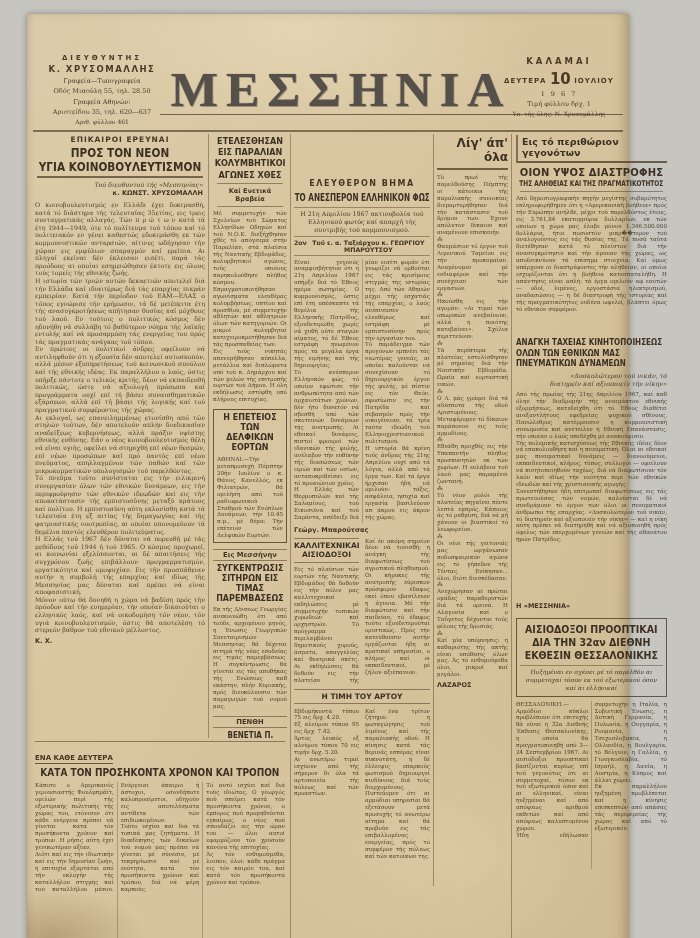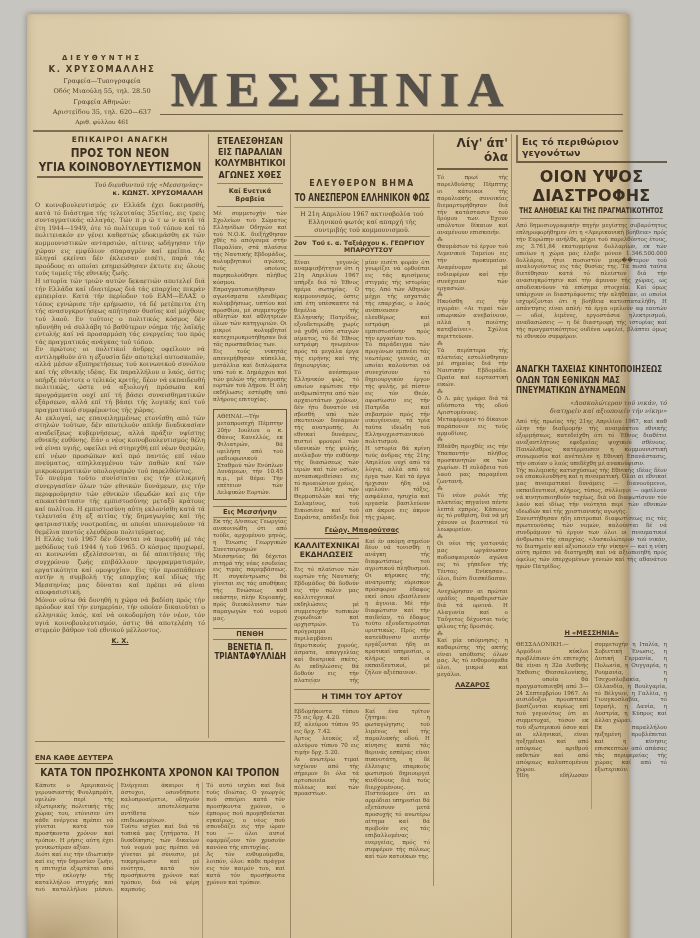--- a/index.html
+++ b/index.html
@@ -54,21 +54,21 @@
   .col{position:absolute;top:121px;overflow:hidden;}
   #colA{left:8px;width:170px;height:601px;}
   #colB{left:186px;width:74px;height:604px;}
   #colC{left:267px;width:136px;height:750px;margin-top:44px;}
   #colD{left:410px;width:71px;height:752px;}
   #colE{left:489px;width:151px;height:803px;}
   #bottomArt{position:absolute;left:8px;top:727px;width:250px;height:197px;overflow:hidden;
     border-top:1px solid rgba(90,70,45,.6);padding-top:3px;}
   .body{font-size:6.2px;line-height:7.6px;text-align:justify;color:#4f4029;white-space:pre-line;}
   .body.sm{font-size:5.6px;line-height:6.9px;}
-  .sig{font:bold 6.5px "DejaVu Sans",sans-serif;text-align:center;color:#443622;margin-top:3px;text-decoration:underline;}
+  .sig{font:bold 6.5px "DejaVu Sans",sans-serif;text-align:left;color:#443622;margin-top:3px;}
   .hairline{height:1px;background:rgba(90,70,45,.55);margin:3px 4px;}
   .thickline{height:2px;background:rgba(75,58,36,.7);margin:2px 2px 3px;}
   .cond{font-family:"DejaVu Sans",sans-serif;font-weight:bold;color:#3c3023;transform-origin:left top;white-space:pre-line;}
   
   .kickA{text-align:center;font:bold 7.5px "DejaVu Sans",sans-serif;letter-spacing:1px;color:#453724;}
   .hA{font-size:12.5px;line-height:1.12;text-align:center;width:119%;transform:scaleX(.84);margin-top:2px;}
   .bylineA{text-align:right;font:italic 6.3px "DejaVu Serif",serif;color:#4a3b28;margin:3px 2px 0;}
   .bylineA2{text-align:right;font:bold 6.5px "DejaVu Sans",sans-serif;color:#443622;margin:1px 2px 4px;}
   
   .hB{font-size:9.5px;line-height:1.18;text-align:center;width:118%;transform:scaleX(.85);}
@@ -95,21 +95,21 @@
   .hC3{border-top:1px solid rgba(90,70,45,.6);border-bottom:1px solid rgba(90,70,45,.6);
     text-align:center;font:bold 7.5px "DejaVu Sans",sans-serif;color:#3c3023;padding:2px 0;margin-top:5px;}
   .rowh1{height:146px;}
   .rowh2{height:168px;}
   
   .hD{text-align:right;font:bold 12px "DejaVu Sans",sans-serif;color:#3c3023;
     border-bottom:2px solid rgba(75,58,36,.75);padding:1px 0 4px;margin-bottom:4px;}
   
   .kickE{font:bold 9.5px "DejaVu Sans",sans-serif;color:#3c3023;border-bottom:2px solid rgba(75,58,36,.75);
     border-left:2px solid rgba(75,58,36,.6);padding:1px 0 3px 4px;}
-  .h9a{text-align:center;font-size:16px;letter-spacing:.2px;margin-top:4px;transform:none;width:100%;}
+  .h9a{text-align:center;font-size:10px;letter-spacing:.2px;margin-top:4px;transform:none;width:100%;}
   .h9b{text-align:center;font-size:7.8px;width:133%;transform:scaleX(.75);margin-top:1px;}
   .h10{font-size:8.5px;line-height:1.25;width:118%;transform:scaleX(.85);}
   .deck10{text-align:right;font:italic 6.3px "DejaVu Serif",serif;color:#4a3b28;margin:3px 0 3px 28px;line-height:1.3;}
   .box11{border:1px solid rgba(75,58,36,.8);padding:4px 3px;margin-top:8px;}
   .h11{text-align:center;font-size:10px;line-height:1.3;width:105%;transform:scaleX(.95);}
   .deck11{text-align:center;font:italic 6px "DejaVu Serif",serif;color:#4a3b28;border-top:1px solid rgba(90,70,45,.5);margin-top:3px;padding-top:2px;line-height:1.3;}
   .bodyE2{columns:2;column-gap:6px;column-rule:1px solid rgba(90,70,45,.35);height:168px;overflow:hidden;margin-top:4px;}
   .bE1{height:134px;overflow:hidden;}
   .bE2{height:208px;overflow:hidden;}
   
@@ -128,31 +128,42 @@
     <div class="l2">Κ. ΧΡΥΣΟΜΑΛΛΗΣ</div>
     <div class="l3">Γραφεία—Τυπογραφεία</div>
     <div class="l4">Οδός Μιαούλη 55, τηλ. 28.50</div>
     <div class="l5">Γραφεία Αθηνών:</div>
     <div class="l6">Αριστείδου 35, τηλ. 620—637</div>
     <div class="l7">Αριθ. φύλλου 461</div>
   </div>
 
   <div class="mh-title">ΜΕΣΣΗΝΙΑ</div>
 
+  <div class="mh-right">
+    <div class="city">ΚΑΛΑΜΑΙ</div>
+    <div class="date">
+      <span>ΔΕΥΤΕΡΑ</span>
+      <b>10</b>
+      <span>ΙΟΥΛΙΟΥ</span>
+    </div>
+    <div class="year">1 9 6 7</div>
+    <div class="price">Τιμή φύλλου δρχ. 1</div>
+    <div class="editor">Υπ. τής ύλης: Ν. Χρυσομάλλης</div>
+  </div>
 
   <div class="mh-rule1"></div>
   <div class="rule-top"></div>
 
   <div class="vr" id="vr1"></div>
   <div class="vr" id="vr2"></div>
   <div class="vr" id="vr3"></div>
   <div class="vr" id="vr4"></div>
 
   <div class="col" id="colA">
-    <div class="kickA">ΕΠΙΚΑΙΡΟΙ ΑΝΑΓΚΗ</div>
+    <div class="kickA">ΕΠΙΚΑΙΡΟΙ ΕΡΕΥΝΑΙ</div>
     <div class="cond hA">ΠΡΟΣ ΤΟΝ ΝΕΟΝ
 ΥΓΙΑ ΚΟΙΝΟΒΟΥΛΕΥΤΙΣΜΟΝ</div>
     <div class="thickline"></div>
     <div class="bylineA">Τού διευθυντού τής «Μεσσηνίας»</div>
     <div class="bylineA2">κ. ΚΩΝΣΤ. ΧΡΥΣΟΜΑΛΛΗ</div>
     <div class="body">Ο κοινοβουλευτισμός εν Ελλάδι έχει δοκιμασθή, κατά τό διάστημα τής τελευταίας 35ετίας, εις τρεις συνταγματικάς αλλαγάς. Τών π ρ ώ τ ω ν κατά τά έτη 1944—1949, ότε τό πολίτευμα τού τόπου καί τό πολιτειακόν εν γένει καθεστώς εδοκιμάσθη εκ τών κομμουνιστικών ανταρσιών, αίτινες ωδήγησαν τήν χώραν εις εμφύλιον σπαραγμόν καί ερείπια. Αι πληγαί εκείναι δέν έκλεισαν εισέτι, παρά τάς προόδους αι οποίαι εσημειώθησαν έκτοτε εις όλους τούς τομείς τής εθνικής ζωής.
 Η ιστορία τών τριών αυτών δεκαετιών αποτελεί διά τήν Ελλάδα καί ιδιαιτέρως διά τάς επαρχίας πικράν εμπειρίαν. Κατά τήν περίοδον τού ΕΑΜ—ΕΛΑΣ ο τόπος εγνώρισε τήν ερήμωσιν, τά δέ μετέπειτα έτη τής ανασυγκροτήσεως απήτησαν θυσίας καί μόχθους τού λαού. Εν τούτοις ο πολιτικός κόσμος δέν ηδυνήθη νά συλλάβη τό βαθύτερον νόημα τής λαϊκής εντολής καί νά προσαρμόση τάς ενεργείας του πρός τάς πραγματικάς ανάγκας τού τόπου.
 Εν πρώτοις οι πολιτικοί άνδρες οφείλουν νά αντιληφθούν ότι η εξουσία δέν αποτελεί αυτοσκοπόν, αλλά μέσον εξυπηρετήσεως τού κοινωνικού συνόλου καί τής εθνικής ιδέας. Εκ παραλλήλου ο λαός, όστις υπήρξε πάντοτε ο τελικός κριτής, δέον νά εκπαιδευθή πολιτικώς, ώστε νά αξιολογή πρόσωπα καί προγράμματα ουχί επί τή βάσει συναισθηματικών εξάρσεων, αλλά επί τή βάσει τής λογικής καί τού πραγματικού συμφέροντος τής χώρας.
 Αι εκλογαί, ως επανειλημμένως ετονίσθη από τών στηλών τούτων, δέν αποτελούν απλήν διαδικασίαν αναδείξεως κυβερνήσεως, αλλά πράξιν υψίστης εθνικής ευθύνης. Εάν ο νέος κοινοβουλευτισμός θέλη νά είναι υγιής, οφείλει νά στηριχθή επί νέων θεσμών, επί νέων προσώπων καί πρό παντός επί νέου πνεύματος, απηλλαγμένου τών παθών καί τών μικροκομματικών υπολογισμών τού παρελθόντος.
 Τό πνεύμα τούτο συνίσταται εις τήν ειλικρινή συνεργασίαν όλων τών εθνικών δυνάμεων, εις τήν περιφρούρησιν τών εθνικών ιδεωδών καί εις τήν αποκατάστασιν τής εμπιστοσύνης μεταξύ κράτους καί πολίτου. Η εμπιστοσύνη αύτη εκλονίσθη κατά τά τελευταία έτη εξ αιτίας τής δημαγωγίας καί τής φατριαστικής νοοτροπίας, αι οποίαι υπονομεύουν τά θεμέλια παντός ελευθέρου πολιτεύματος.
@@ -166,23 +177,29 @@
 ΕΙΣ ΠΑΡΑΛΙΑΝ
 ΚΟΛΥΜΒΗΤΙΚΟΙ
 ΑΓΩΝΕΣ ΧΘΕΣ</div>
     <div class="hairline"></div>
     <div class="subB">Καί Ενετικά Βραβεία</div>
     <div class="hairline"></div>
     <div class="body sm">Μέ συμμετοχήν τών Σχολείων τού Σώματος Ελληνίδων Οδηγών καί τού Ν.Ο.Κ. διεξήχθησαν χθές τό απόγευμα στήν Παραλίαν, στά πλαίσια τής Ναυτικής Εβδομάδος, κολυμβητικοί αγώνες, τούς οποίους παρηκολούθησε πλήθος κόσμου.
 Επραγματοποιήθησαν αγωνίσματα ελευθέρας κολυμβήσεως, υπτίου καί προσθίου, μέ συμμετοχήν αθλητών καί αθλητριών όλων τών κατηγοριών. Οι μικροί κολυμβηταί κατεχειροκροτήθησαν διά τάς προσπαθείας των.
 Εις τούς νικητάς απενεμήθησαν κύπελλα, μετάλλια καί διπλώματα υπό τού κ. Δημάρχου καί τών μελών τής επιτροπής εορτών τού Δήμου. Η όλη εκδήλωσις εστέφθη υπό πλήρους επιτυχίας.</div>
     <div class="boxB">
+      <div class="t">Η ΕΠΕΤΕΙΟΣ
+ΤΩΝ ΔΕΛΦΙΚΩΝ
+ΕΟΡΤΩΝ</div>
       <div class="body sm">ΑΘΗΝΑΙ.—Τήν μεταπροσεχή Πέμπτην 20ήν Ιουλίου ο κ. Θάνος Κανελλός, εκ Φιλιατρών, θά ομιλήση από τού ραδιοφωνικού Σταθμού τών Ενόπλων Δυνάμεων, τήν 10.45 π.μ., μέ θέμα: Τήν επέτειον τών Δελφικών Εορτών.</div>
     </div>
     <div class="strip">Εις Μεσσήνην</div>
+    <div class="hB2">ΣΥΓΚΕΝΤΡΩΣΙΣ
+ΣΙΤΗΡΩΝ ΕΙΣ ΤΙΜΑΣ
+ΠΑΡΕΜΒΑΣΕΩΣ</div>
     <div class="body sm">Εκ τής Δ/νσεως Γεωργίας ανεκοινώθη ότι από τούδε, αρχομένου μηνός, η Ένωσις Γεωργικών Συνεταιρισμών Μεσσηνίας θά δέχεται σιτηρά τής νέας εσοδείας εις τιμάς παρεμβάσεως. Η συγκέντρωσις θά γίνεται εις τάς αποθήκας τής Ενώσεως καθ εκάστην, πλήν Κυριακής, πρός διευκόλυνσιν τών παραγωγών τού νομού μας.</div>
     <div class="strip">ΠΕΝΘΗ</div>
     <div class="cond hB3">ΒΕΝΕΤΙΑ Π.
 ΤΡΙΑΝΤΑΦΥΛΛΙΔΗ</div>
 
   </div>
 
   <div class="col" id="colC">
     <div class="kickC">ΕΛΕΥΘΕΡΟΝ ΒΗΜΑ</div>
     <div class="cond hC">ΤΟ ΑΝΕΣΠΕΡΟΝ ΕΛΛΗΝΙΚΟΝ ΦΩΣ</div>
@@ -193,21 +210,21 @@
     </div>
     <div class="body sm body2">Είναι γεγονός αναμφισβήτητον ότι η 21η Απριλίου 1967 υπήρξε διά τό Έθνος ημέρα σωτηρίας. Ο κομμουνισμός, όστις επί έτη υπέσκαπτε τά θεμέλια τής Ελληνικής Πατρίδος, εξουδετερώθη χωρίς νά χυθή ούτε σταγών αίματος, τό δέ Έθνος εστράφη ηνωμένον πρός τά μεγάλα έργα τής ειρήνης καί τής δημιουργίας.
 Τό ανέσπερον Ελληνικόν φώς, τό οποίον εφώτισε τήν ανθρωπότητα από τών αρχαιοτάτων χρόνων, δέν ήτο δυνατόν νά σβεσθή υπό τών σκοτεινών δυνάμεων τής ανατροπής. Αι εθνικαί δυνάμεις, πιστοί φρουροί τών ιδανικών τής φυλής, ανέλαβον τήν ευθύνην τής διασώσεως τών ιερών καί τών οσίων, ανταποκριθείσαι εις τό προαιώνιον χρέος.
 Η Ελλάς τών Θερμοπυλών καί τής Σαλαμίνος, τού Εικοσιένα καί τού Σαράντα, απέδειξε διά μίαν εισέτι φοράν ότι γνωρίζει νά ορθούται εις τάς κρισίμους στιγμάς τής ιστορίας της. Από τών Αθηνών μέχρι τής εσχατιάς τής επαρχίας, ο λαός ανέπνευσεν ελευθέρως καί εστράφη μέ εμπιστοσύνην πρός τήν εργασίαν του.
 Τό παράδειγμα τών προγόνων εμπνέει τάς νεωτέρας γενεάς, αι οποίαι καλούνται νά συνεχίσουν τό δημιουργικόν έργον τής φυλής, μέ πίστιν εις τόν Θεόν, αφοσίωσιν εις τήν Πατρίδα καί σεβασμόν πρός τήν οικογένειαν, τά τρία ταύτα ιδεώδη τού Ελληνοχριστιανικού πολιτισμού.
 Η ιστορία θά κρίνη τούς άνδρας τής 21ης Απριλίου ουχί από τά λόγια, αλλά από τά έργα των. Καί τά έργα ήρχισαν ήδη νά ομιλούν: τάξις, ασφάλεια, ησυχία καί εργασία βασιλεύουν απ άκρου εις άκρον τής χώρας.</div>
     <div class="sig">Γεώργ. Μπαρούτσας</div>
     <div class="cRow rowh1">
       <div>
         <div class="hC2">ΚΑΛΛΙΤΕΧΝΙΚΑΙ
-ΕΚΔΗΛΩΣΕΙΣ</div>
+ΑΙΣΙΟΔΟΞΟΙ</div>
         <div class="body sm">Εις τό πλαίσιον τών εορτών τής Ναυτικής Εβδομάδος θά δοθούν εις τήν πόλιν μας καλλιτεχνικαί εκδηλώσεις μέ συμμετοχήν τοπικών χορωδιών καί ορχηστρών. Τό πρόγραμμα περιλαμβάνει δημοτικούς χορούς, άσματα, απαγγελίας καί θεατρικά σκέτς. Αι εκδηλώσεις θά δοθούν εις τήν πλατείαν τής Παραλίας, η δέ είσοδος θά είναι ελευθέρα διά τό κοινόν.</div>
       </div>
       <div>
         <div class="body sm">Καί έν ακόμη σημείον δέον νά τονισθή: η ανάγκη τής διαφωτίσεως τού αγροτικού πληθυσμού. Οι κήρυκες τής ανατροπής εύρισκον πρόσφορον έδαφος εκεί όπου εβασίλευεν η άγνοια. Μέ τήν διαφώτισιν καί τήν παιδείαν, τό έδαφος τούτο εξουδετερούται οριστικώς. Πρός τήν κατεύθυνσιν αυτήν εργάζονται ήδη αι κρατικαί υπηρεσίαι, ο κλήρος καί οι εκπαιδευτικοί, μέ ζήλον αξιέπαινον.</div>
       </div>
     </div>
     <div class="hC3">Η ΤΙΜΗ ΤΟΥ ΑΡΤΟΥ</div>
     <div class="cRow rowh2">
       <div>
         <div class="body sm">Εβδομήκοντα τύπου 75 εις δρχ. 4.20.
@@ -256,20 +273,26 @@
       <div class="cond h10">ΑΝΑΓΚΗ ΤΑΧΕΙΑΣ ΚΙΝΗΤΟΠΟΙΗΣΕΩΣ
 ΟΛΩΝ ΤΩΝ ΕΘΝΙΚΩΝ ΜΑΣ
 ΠΝΕΥΜΑΤΙΚΩΝ ΔΥΝΑΜΕΩΝ</div>
       <div class="deck10">«Δυσκολώτερον τού νικάν, τό διατηρείν καί αξιοποιείν τήν νίκην»</div>
       <div class="body sm bE2">Από τής πρωίας τής 21ης Απριλίου 1967, καί καθ όλην τήν διαδρομήν τής αναιμάκτου εθνικής εξορμήσεως, κατεδείχθη ότι τό Έθνος διαθέτει ανεξαντλήτους εφεδρείας ψυχικού σθένους. Πανώλεθρος κατέρρευσεν η κομμουνιστική συνωμοσία καί ανέτειλεν η Εθνική Επανάστασις, τήν οποίαν ο λαός υπεδέχθη μέ ανακούφισιν.
 Τής πολεμικής κατισχύσεως τής Εθνικής ιδέας δέον νά επακολουθήση καί η πνευματική. Όλαι αι εθνικαί μας πνευματικαί δυνάμεις — διανοούμενοι, εκπαιδευτικοί, κλήρος, τύπος, σύλλογοι — οφείλουν νά κινητοποιηθούν ταχέως, διά νά διαφωτίσουν τόν λαόν καί ιδίως τήν νεότητα περί τών εθνικών ιδεωδών καί τής χριστιανικής αγωγής.
 Συνεστήθησαν ήδη επιτροπαί διαφωτίσεως εις τάς πρωτευούσας τών νομών, καλούνται δέ νά συνδράμουν τό έργον των όλοι οι πνευματικοί άνθρωποι τής επαρχίας. «Δυσκολώτερον τού νικάν, τό διατηρείν καί αξιοποιείν τήν νίκην» — καί η νίκη αύτη πρέπει νά διατηρηθή καί νά αξιοποιηθή πρός όφελος τών επερχομένων γενεών καί τής αθανάτου ημών Πατρίδος.</div>
       <div class="sig">Η «ΜΕΣΣΗΝΙΑ»</div>
     </div>
 
+    <div class="box11">
+      <div class="cond h11">ΑΙΣΙΟΔΟΞΟΙ ΠΡΟΟΠΤΙΚΑΙ
+ΔΙΑ ΤΗΝ 32αν ΔΙΕΘΝΗ
+ΕΚΘΕΣΙΝ ΘΕΣΣΑΛΟΝΙΚΗΣ</div>
+      <div class="deck11">Ηυξημέναι εν σχέσει μέ τό παρελθόν αι συμμετοχαί τόσον εκ τού εξωτερικού όσον καί αι ελληνικαί</div>
+    </div>
     <div class="body sm bodyE2">ΘΕΣΣΑΛΟΝΙΚΗ.—Αρμόδιοι κύκλοι προβλέπουν ότι επιτυχής θά είναι η 32α Διεθνής Έκθεσις Θεσσαλονίκης, η οποία θά πραγματοποιηθή από 3—24 Σεπτεμβρίου 1967. Αι αισιόδοξοι προοπτικαί βασίζονται κυρίως επί τού γεγονότος ότι αι συμμετοχαί, τόσον εκ τού εξωτερικού όσον καί αι ελληνικαί, είναι ηυξημέναι καί από απόψεως αριθμού εκθετών καί από απόψεως καλυπτομένου χώρου.
 Ήδη εδήλωσαν συμμετοχήν η Ιταλία, η Σοβιετική Ένωσις, η Δυτική Γερμανία, η Πολωνία, η Ουγγαρία, η Ρουμανία, η Τσεχοσλοβακία, η Ολλανδία, η Βουλγαρία, τό Βέλγιον, η Γαλλία, η Γιουγκοσλαβία, τό Ισραήλ, η Δανία, η Αυστρία, η Κύπρος καί άλλαι χώραι.
 Εκ παραλλήλου ηυξημένη προβλέπεται καί η κίνησις επισκεπτών από απάσας τάς περιφερείας τής χώρας καί από τό εξωτερικόν.</div>
   </div>
 
   <div id="bottomArt">
     <div class="kickBot">ΕΝΑ ΚΑΘΕ ΔΕΥΤΕΡΑ</div>
     <div class="cond hBot">ΚΑΤΑ ΤΟΝ ΠΡΟΣΗΚΟΝΤΑ ΧΡΟΝΟΝ ΚΑΙ ΤΡΟΠΟΝ</div>
     <div class="body sm body3">Κάποτε ο Αμερικανός γερουσιαστής Φουλμπράϊτ, ομιλών περί τής εξωτερικής πολιτικής τής χώρας του, ετόνισεν ότι κάθε ενέργεια πρέπει νά γίνεται κατά τόν προσήκοντα χρόνον καί τρόπον. Η ρήσις αύτη έχει γενικωτέραν αξίαν.
 Διότι καί εις τήν ιδιωτικήν καί εις τήν δημοσίαν ζωήν, η επιτυχία εξαρτάται από τήν εκλογήν τής καταλλήλου στιγμής καί τού καταλλήλου μέσου. Ενέργειαι άκαιροι ή άστοχοι, οσονδήποτε καλοπροαίρετοι, οδηγούν εις αποτελέσματα αντίθετα τών επιδιωκομένων.

